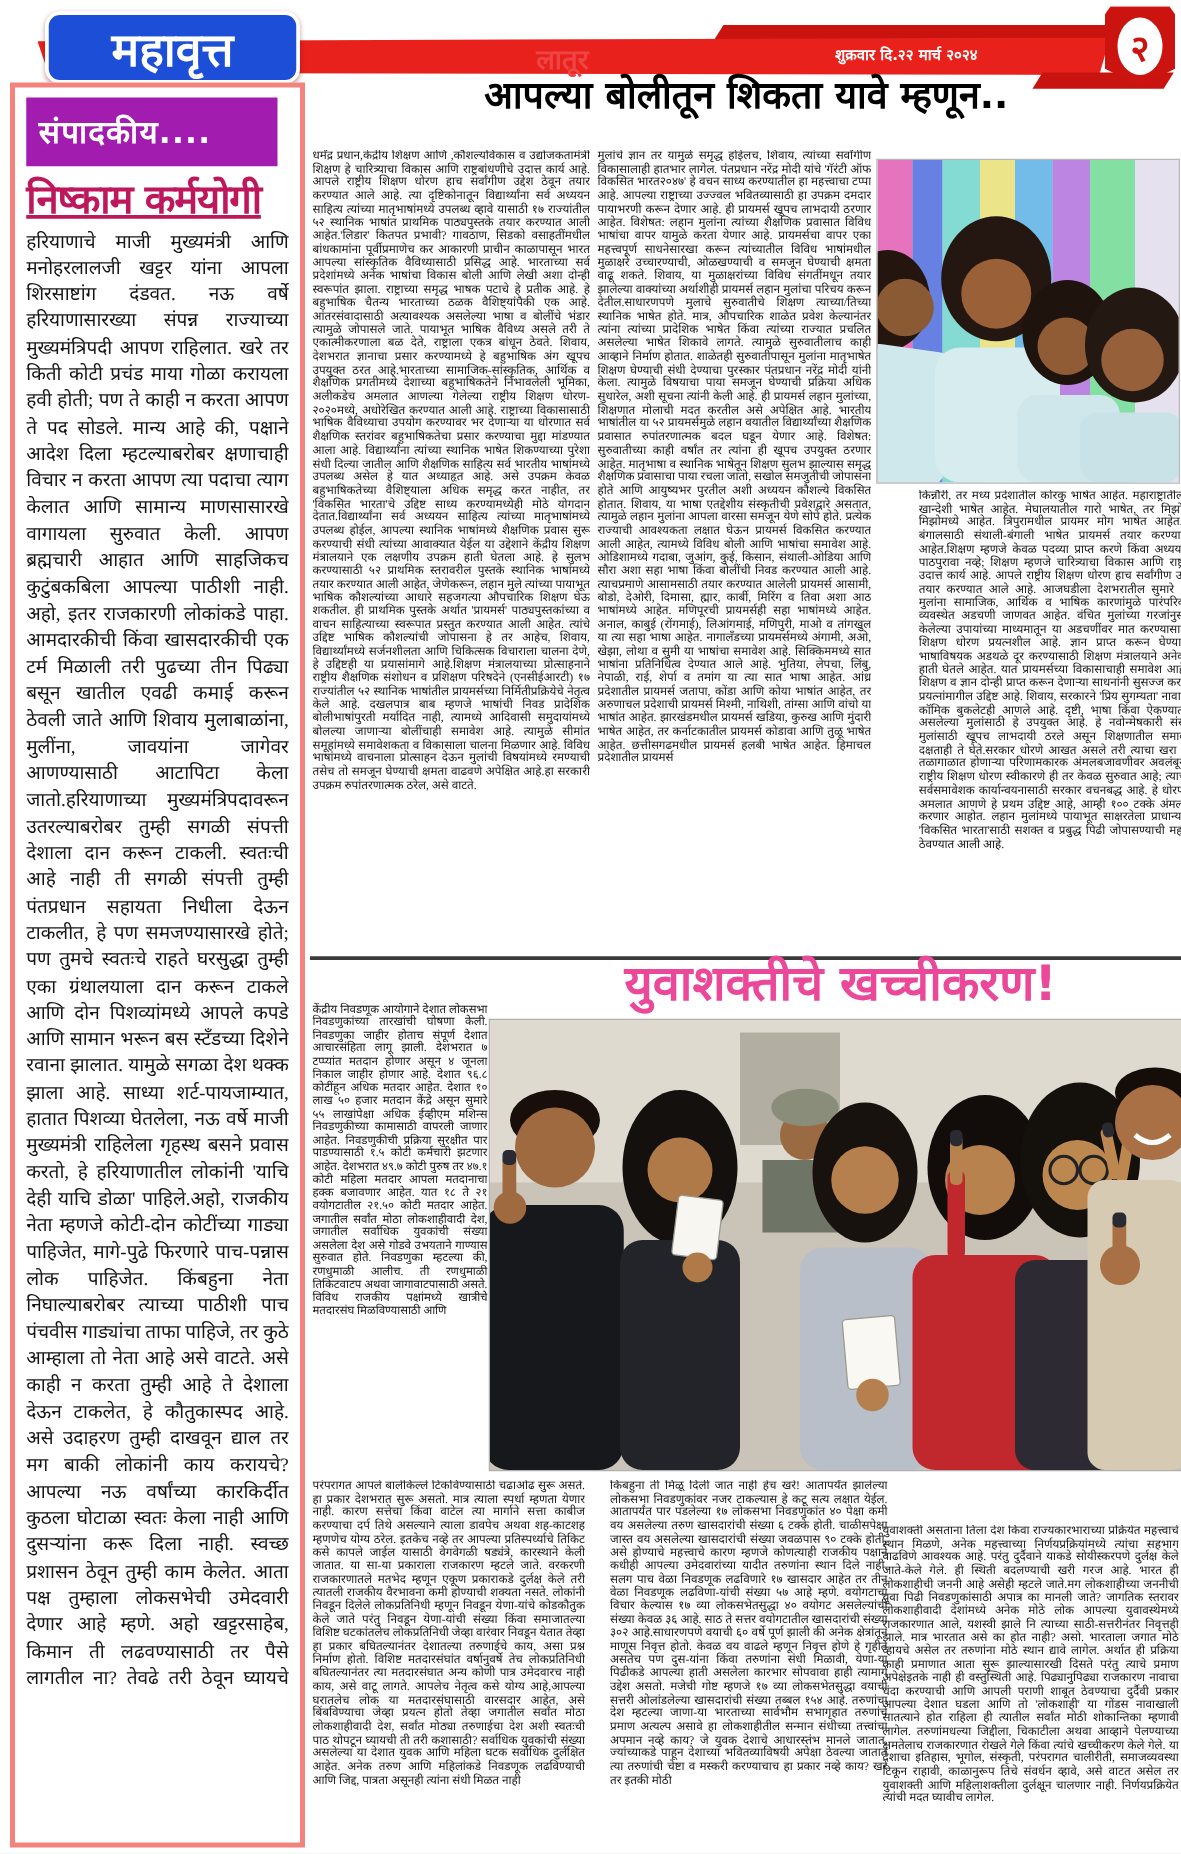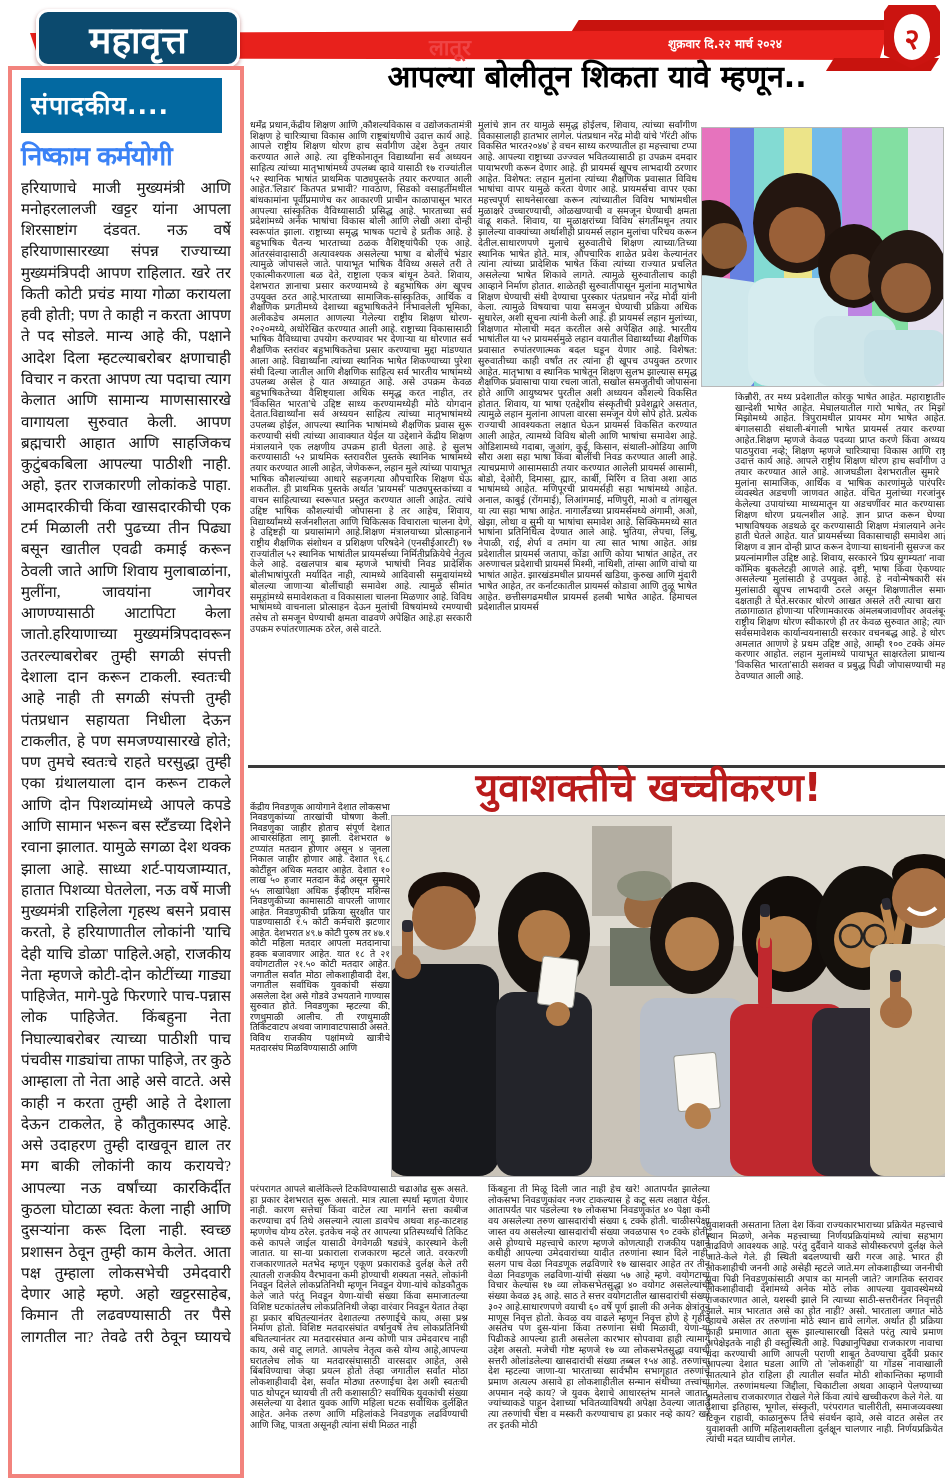--- a/index.html
+++ b/index.html
@@ -3,47 +3,47 @@
 <meta charset="utf-8">
 <style>
   html,body{margin:0;padding:0;background:#e9e9e9;}
   .page{position:relative;width:945px;height:1483px;background:#ffffff;overflow:hidden;
         font-family:"Liberation Serif",serif;color:#141414;}
   
   .header-bar{position:absolute;left:30px;top:30px;width:858px;height:30px;background:#e8211c;
         clip-path:polygon(0% 10%,100% 0%,99% 100%,1% 94%);}
   .accent-top{position:absolute;left:575px;top:20px;width:320px;height:12px;background:#c8130e;transform:skewX(-32deg);}
   .accent-bottom{position:absolute;left:830px;top:58px;width:105px;height:13px;background:#c8130e;transform:skewX(-32deg);}
-  .masthead-box{position:absolute;left:36px;top:9px;width:198px;height:52px;background:#0c4a6e;
+  .masthead-box{position:absolute;left:36px;top:9px;width:198px;height:52px;background:#1d4ed8;
         border:3px solid #ffffff;border-radius:12px;box-shadow:0 2px 4px rgba(120,0,0,.4);
         display:flex;align-items:center;justify-content:center;color:#fff;font-size:37px;font-weight:bold;
         font-family:"DejaVu Sans",sans-serif;}
   .city{position:absolute;left:380px;top:31px;width:140px;text-align:center;color:#ef4444;
         font-size:22px;font-weight:bold;font-family:"DejaVu Sans",sans-serif;}
   .date{position:absolute;left:610px;top:35px;width:230px;text-align:center;color:#ffffff;
         font-size:12px;font-weight:bold;font-family:"DejaVu Sans",sans-serif;}
   .page-badge{position:absolute;left:884px;top:5px;width:56px;height:64px;background:#cb1410;
         clip-path:polygon(8% 0,92% 0,100% 10%,100% 78%,50% 100%,0 78%,0 10%);
         display:flex;align-items:center;justify-content:center;}
   .page-badge .num{width:36px;height:46px;background:#ffffff;border-radius:50%;display:flex;
         align-items:center;justify-content:center;color:#cb1410;font-size:29px;font-weight:bold;
         font-family:"DejaVu Sans",sans-serif;}
   
   .editorial{position:absolute;left:8px;top:66px;width:236px;height:1412px;border:4px solid #f2837d;
         background:#fff;box-sizing:border-box;padding:6px 9px;overflow:hidden;}
-  .ed-label{background:#0369a1;color:#fff;font-size:25px;font-weight:bold;padding:9px 10px 12px;
+  .ed-label{background:#a21caf;color:#fff;font-size:25px;font-weight:bold;padding:9px 10px 12px;
         width:86%;margin:2px 0 10px;font-family:"DejaVu Sans",sans-serif;letter-spacing:1px;}
-  .ed-title{font-size:26px;font-weight:800;line-height:1.02;margin:0 0 7px;color:#3b82f6;
-        font-family:"DejaVu Sans",sans-serif;letter-spacing:-1px;}
+  .ed-title{font-size:32px;font-weight:800;line-height:1.02;margin:0 0 7px;color:#be185d;
+        font-family:"DejaVu Sans",sans-serif;letter-spacing:-1px;text-decoration:underline;}
   .ed-body{font-size:15.2px;line-height:1.40;text-align:justify;overflow:hidden;height:1170px;}
   
   .headline1{position:absolute;left:252px;top:62px;width:690px;text-align:center;font-size:30px;
         font-weight:800;line-height:1.0;color:#000;font-family:"DejaVu Sans",sans-serif;}
-  .headline2{position:absolute;left:376px;top:768px;width:545px;text-align:center;font-size:39px;
-        font-weight:800;line-height:1.0;color:#b91c1c;font-family:"DejaVu Sans",sans-serif;}
+  .headline2{position:absolute;left:400px;top:768px;width:545px;text-align:center;font-size:39px;
+        font-weight:800;line-height:1.0;color:#ec4899;font-family:"DejaVu Sans",sans-serif;}
   .news-col{position:absolute;font-size:9.4px;line-height:1.14;text-align:justify;overflow:hidden;color:#161616;}
   .c1a{left:250px;top:120px;width:222px;height:643px;}
   .c1b{left:478px;top:120px;width:219px;height:643px;}
   .c1c{left:735px;top:392px;width:241px;height:371px;}
   .photo1{position:absolute;left:702px;top:128px;width:241px;height:258px;outline:1px solid #b8b8b8;}
   .divider{position:absolute;left:248px;top:765px;width:697px;border-top:3px solid #3a3a3a;}
   .c2intro{left:250px;top:802px;width:140px;height:378px;font-size:9.2px;}
   .photo2{position:absolute;left:392px;top:816px;width:553px;height:360px;outline:1px solid #b0b0b0;}
   .c2a{left:250px;top:1184px;width:218px;height:294px;}
   .c2b{left:476px;top:1184px;width:222px;height:294px;margin-left:12px;}

